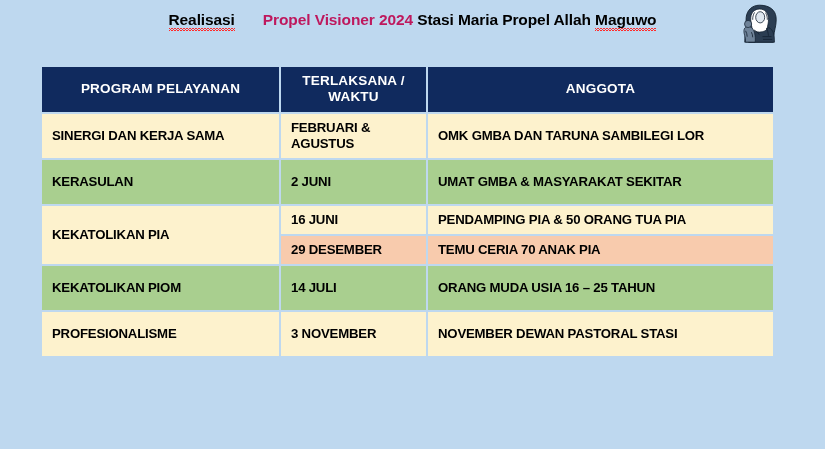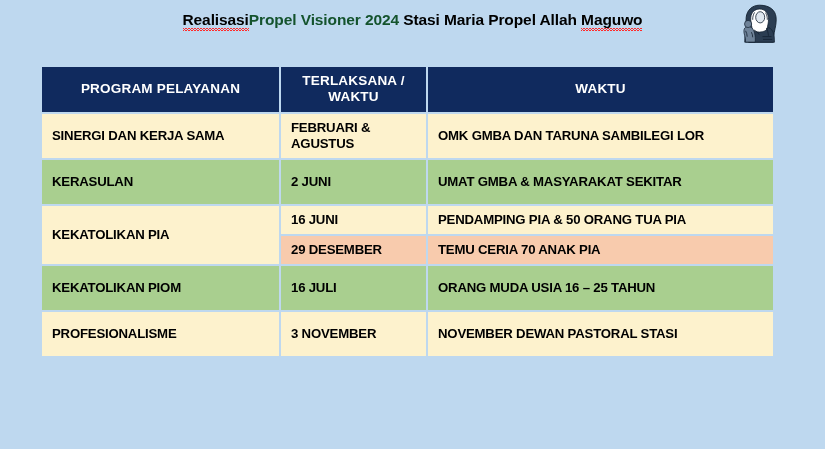--- a/index.html
+++ b/index.html
@@ -25,21 +25,22 @@
     font-size: 15.5px;
     font-weight: bold;
     color: #000000;
     letter-spacing: -0.1px;
     white-space: nowrap;
   }
   #slide-title .seg {
     display: inline;
   }
   #slide-title .red {
-    color: #14532d;
+    color: #be185d;
+    padding-left: 28px;
   }
   #slide-title .spell {
     position: relative;
     display: inline-block;
   }
   #slide-title .spell::after {
     content: "";
     position: absolute;
     left: 0;
     right: 0;
@@ -152,21 +153,21 @@
 <table id="realisasi-table">
   <colgroup>
     <col class="col-program">
     <col class="col-waktu">
     <col class="col-target">
   </colgroup>
   <thead>
     <tr>
       <th>PROGRAM PELAYANAN</th>
       <th>TERLAKSANA / WAKTU</th>
-      <th>WAKTU</th>
+      <th>ANGGOTA</th>
     </tr>
   </thead>
   <tbody>
 
     <tr>
       <td class="bg-cream r-tall">SINERGI DAN KERJA SAMA</td>
       <td class="bg-cream r-tall">FEBRUARI &amp; AGUSTUS</td>
       <td class="bg-cream r-tall">OMK GMBA DAN TARUNA SAMBILEGI LOR</td>
     </tr>
 
@@ -181,21 +182,21 @@
       <td class="bg-cream">16 JUNI</td>
       <td class="bg-cream">PENDAMPING PIA &amp; 50 ORANG TUA PIA</td>
     </tr>
     <tr>
       <td class="bg-peach">29 DESEMBER</td>
       <td class="bg-peach">TEMU CERIA 70 ANAK PIA</td>
     </tr>
 
     <tr>
       <td class="bg-green r-tall">KEKATOLIKAN PIOM</td>
-      <td class="bg-green r-tall">16 JULI</td>
+      <td class="bg-green r-tall">14 JULI</td>
       <td class="bg-green r-tall">ORANG MUDA USIA 16 – 25 TAHUN</td>
     </tr>
 
     <tr>
       <td class="bg-cream r-tall">PROFESIONALISME</td>
       <td class="bg-cream r-tall">3 NOVEMBER</td>
       <td class="bg-cream r-tall">NOVEMBER DEWAN PASTORAL STASI</td>
     </tr>
 
   </tbody>

